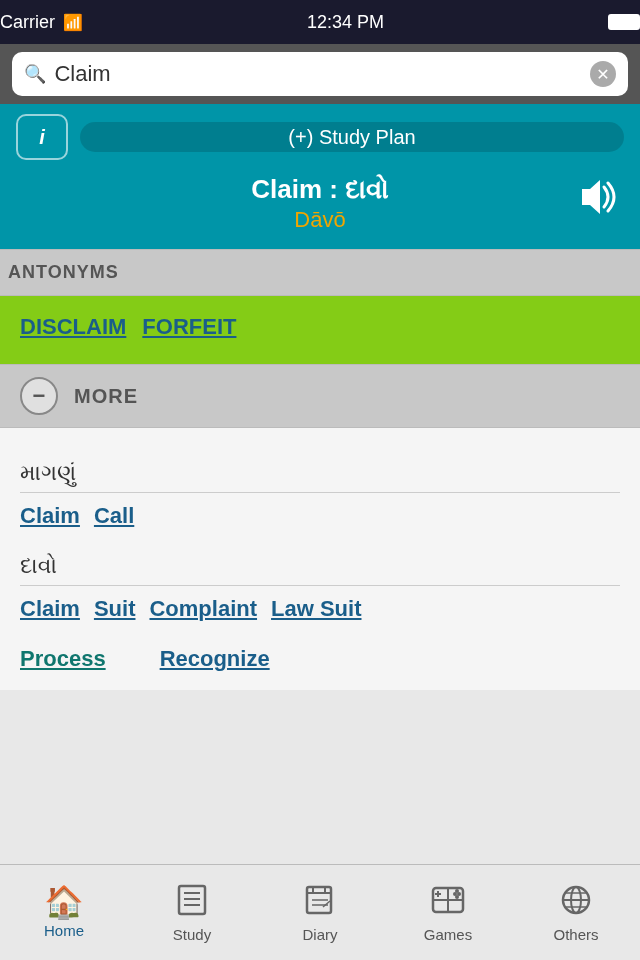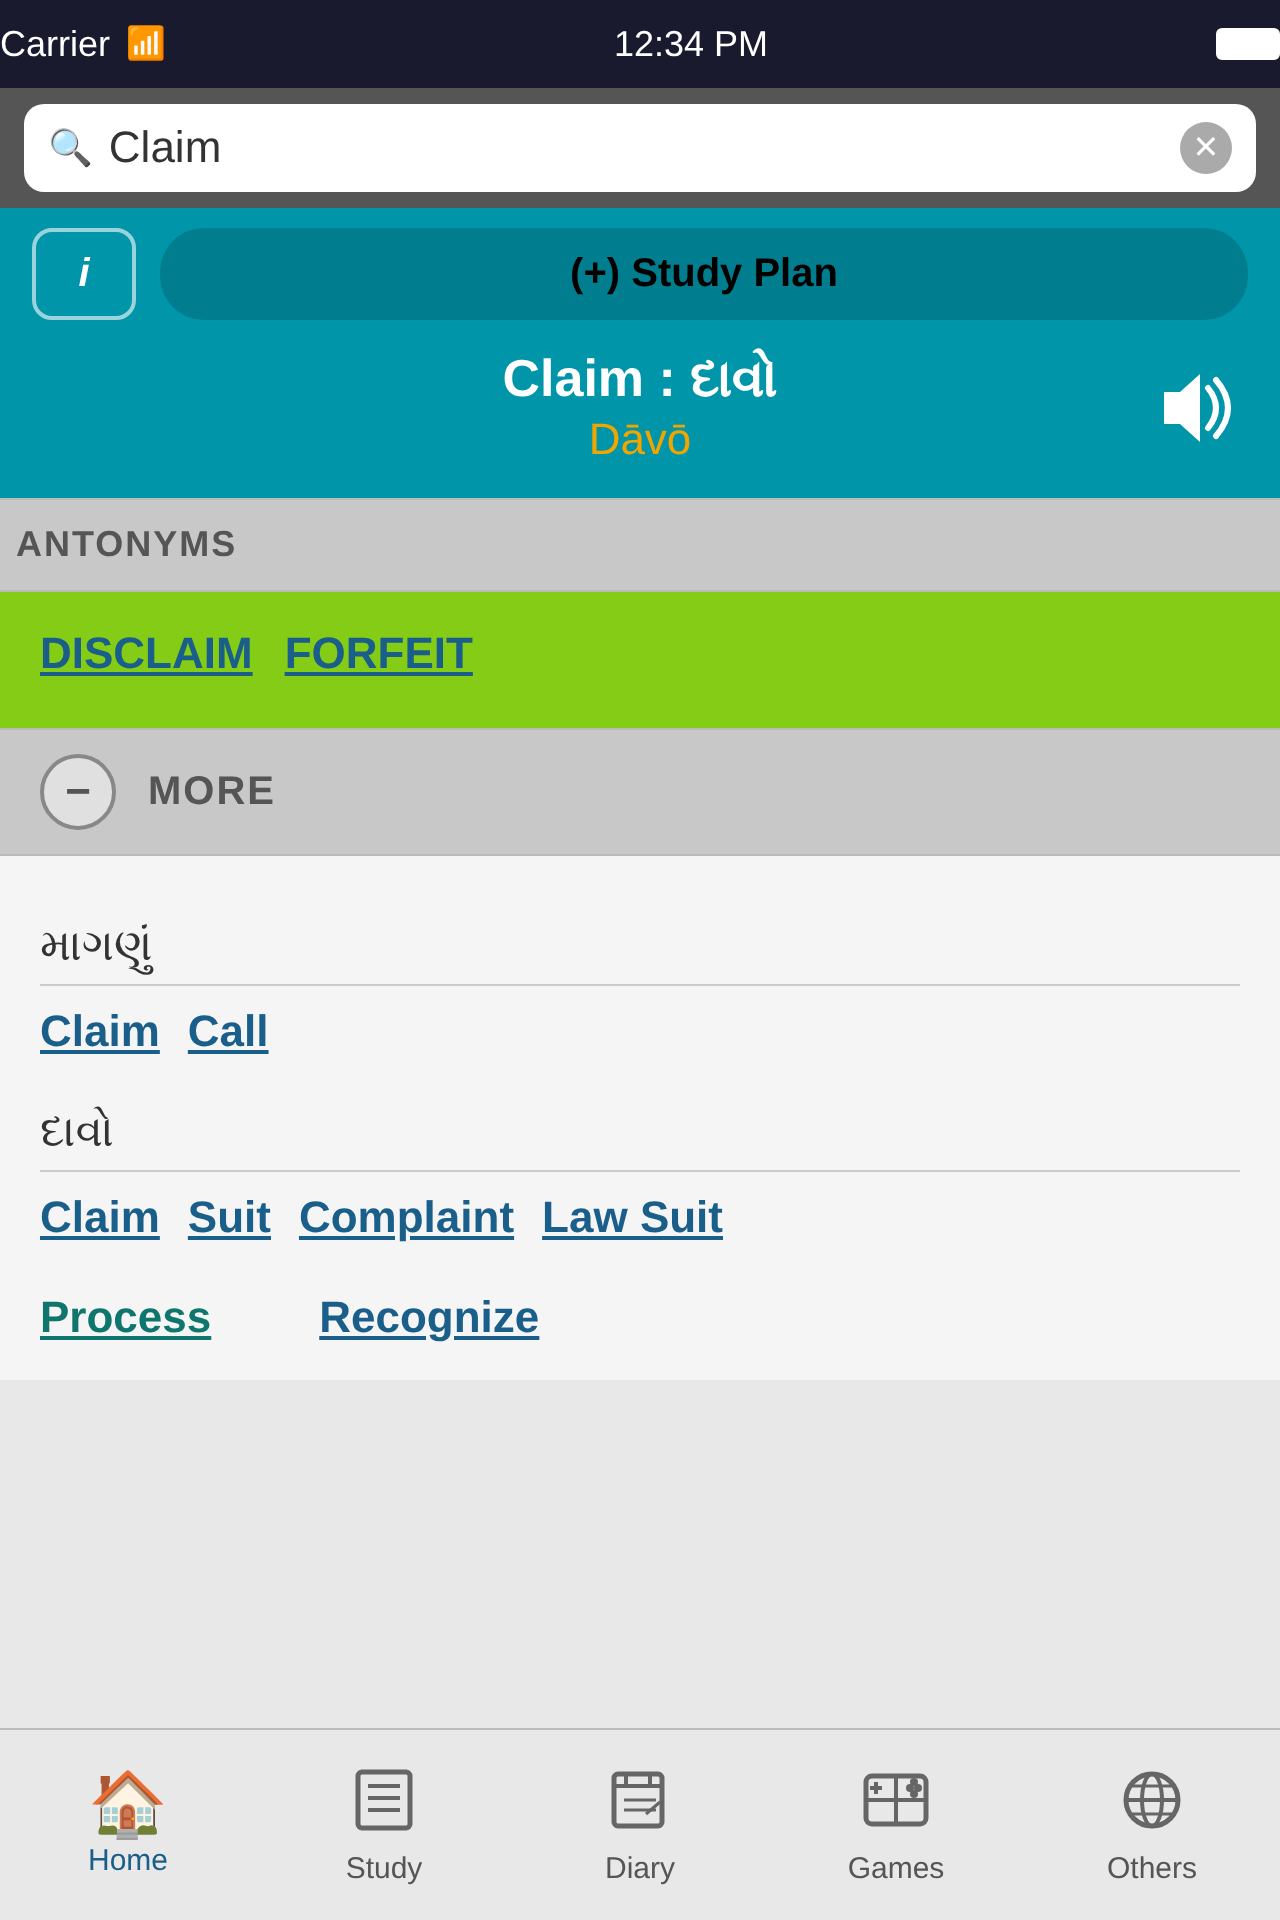--- a/index.html
+++ b/index.html
@@ -123,34 +123,33 @@
       align-items: center;
       justify-content: center;
       color: white;
       font-size: 20px;
       font-style: italic;
       font-weight: bold;
       cursor: pointer;
     }
     .study-plan-btn {
       flex: 1;
-      height: 46px;
+      height: 30px;
       background: rgba(0,0,0,0.15);
       border-radius: 22px;
       display: flex;
       align-items: center;
       justify-content: center;
-      color: #000000;
+      color: #ffffff;
       font-size: 20px;
       cursor: pointer;
-      font-weight: bold;
     }
     .header-word-row {
       display: flex;
-      align-items: center;
+      align-items: flex-start;
       justify-content: space-between;
     }
     .header-word-info {
       display: flex;
       flex-direction: column;
       align-items: center;
       flex: 1;
     }
     .word-gujarati {
       font-size: 26px;

